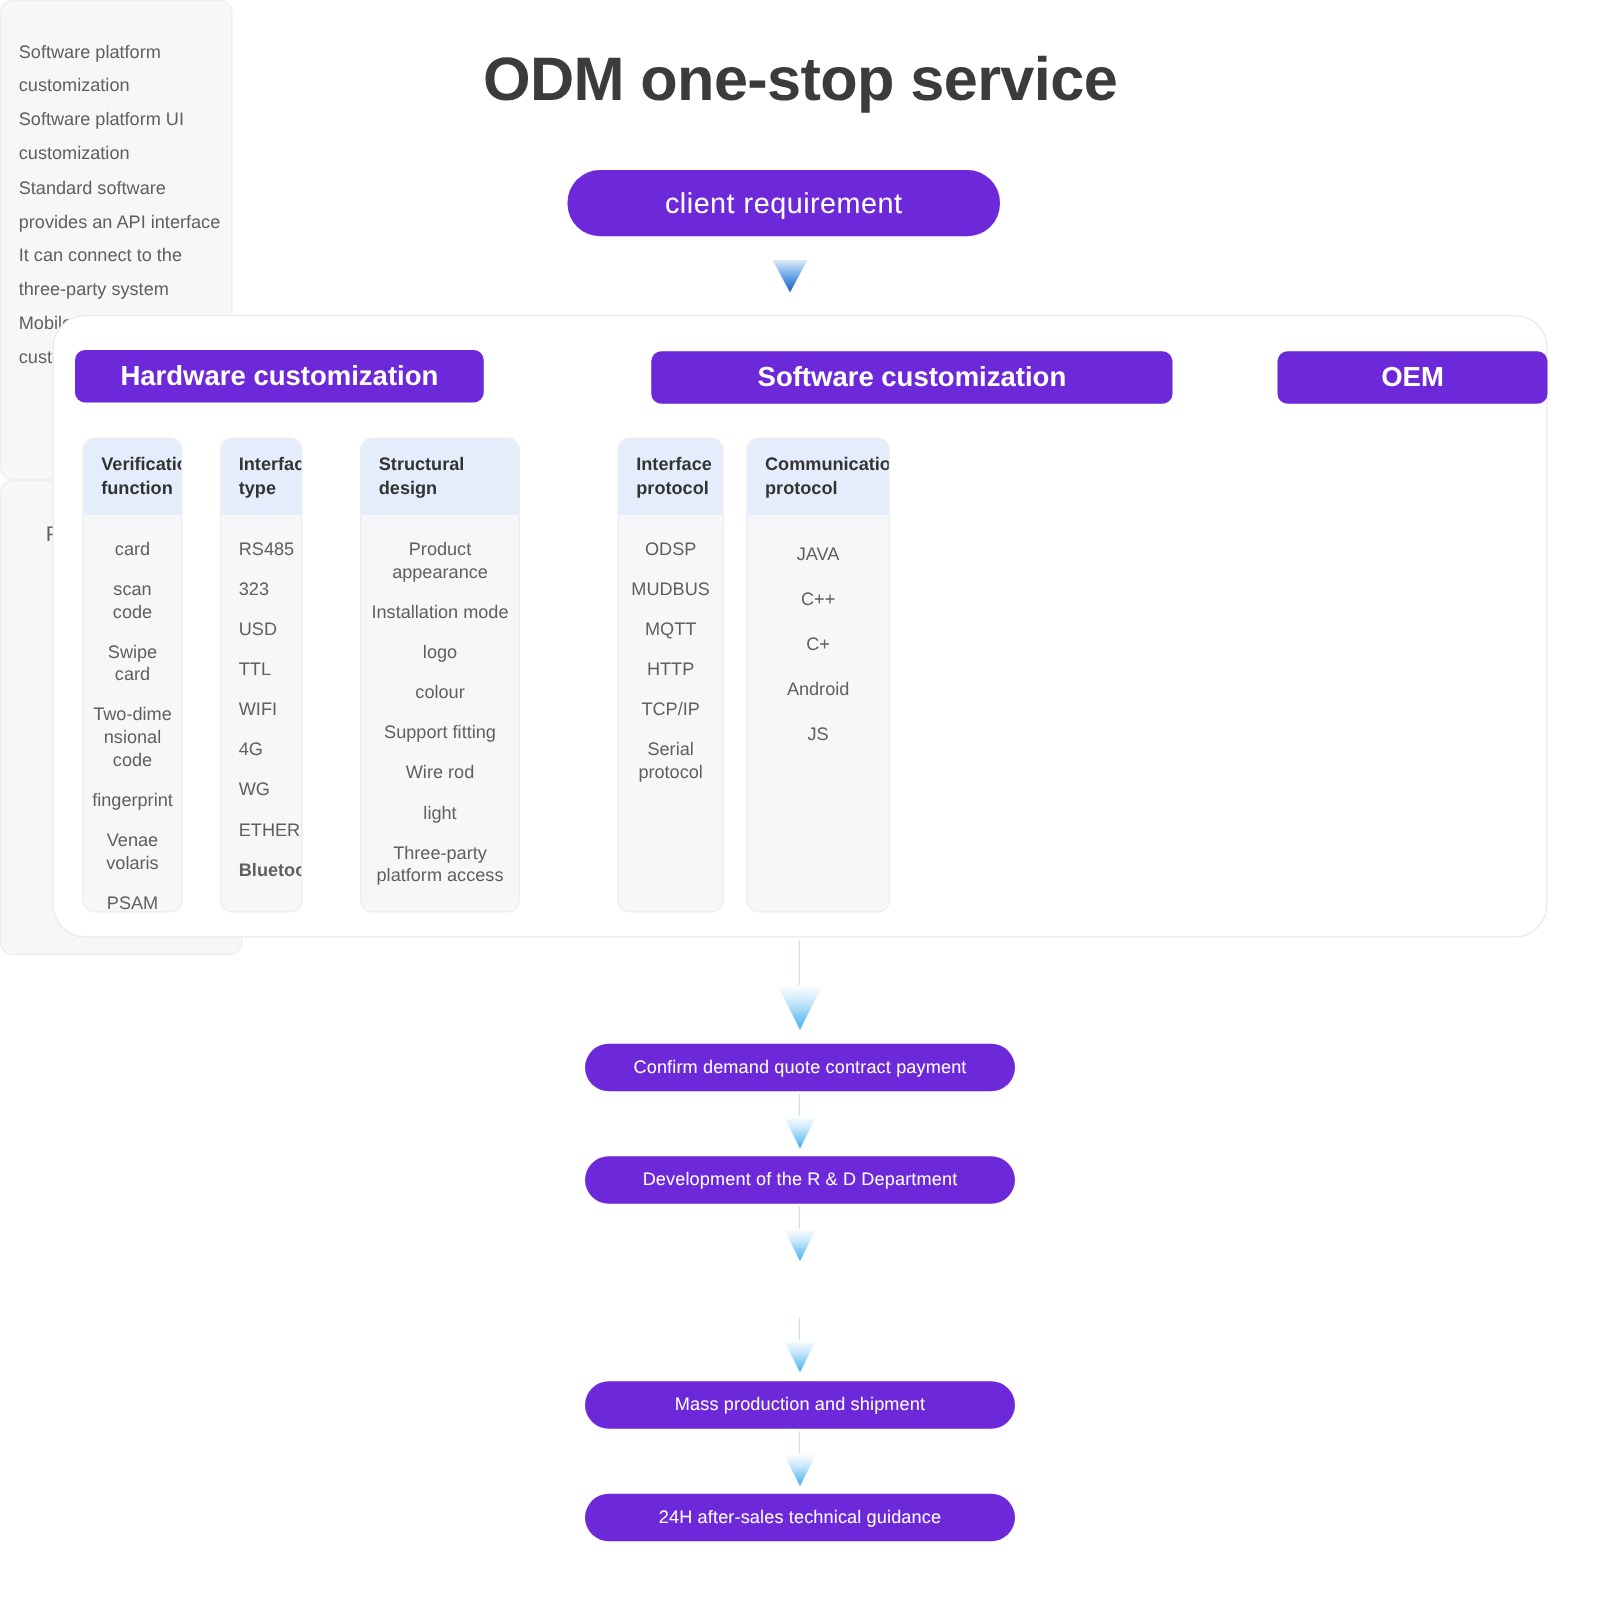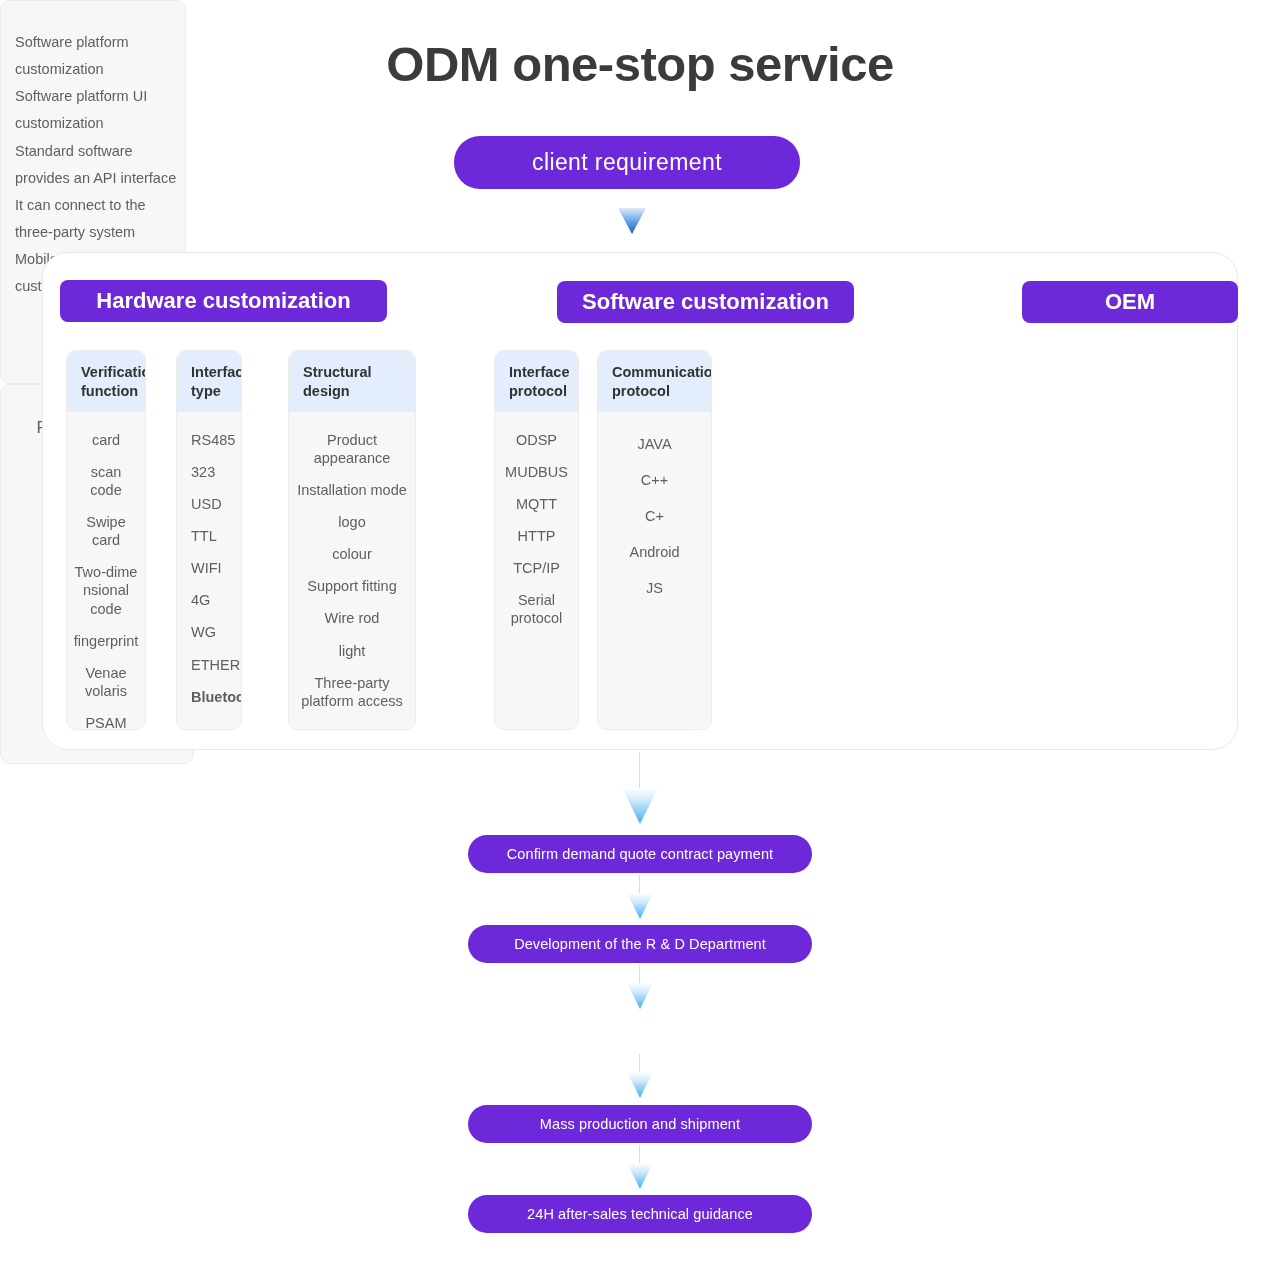--- a/index.html
+++ b/index.html
@@ -46,21 +46,21 @@
   }
 
   
   .sec-head {
     position: absolute;
     height: 42px;
     border-radius: 8px;
     font-size: 22px; font-weight: 600;
   }
   .sec-hw { left: 60px;  top: 280px; width: 327px; }
-  .sec-sw { left: 521px; top: 281px; width: 297px; margin-left: 36px; }
+  .sec-sw { left: 521px; top: 281px; width: 417px; }
   .sec-oem{ left: 1003px;top: 281px; width: 216px; margin-left: 19px; }
 
   
   .col {
     position: absolute;
     background: #f6f7f9;
     border: 1px solid #ececec;
     border-radius: 10px;
     overflow: hidden;
   }

